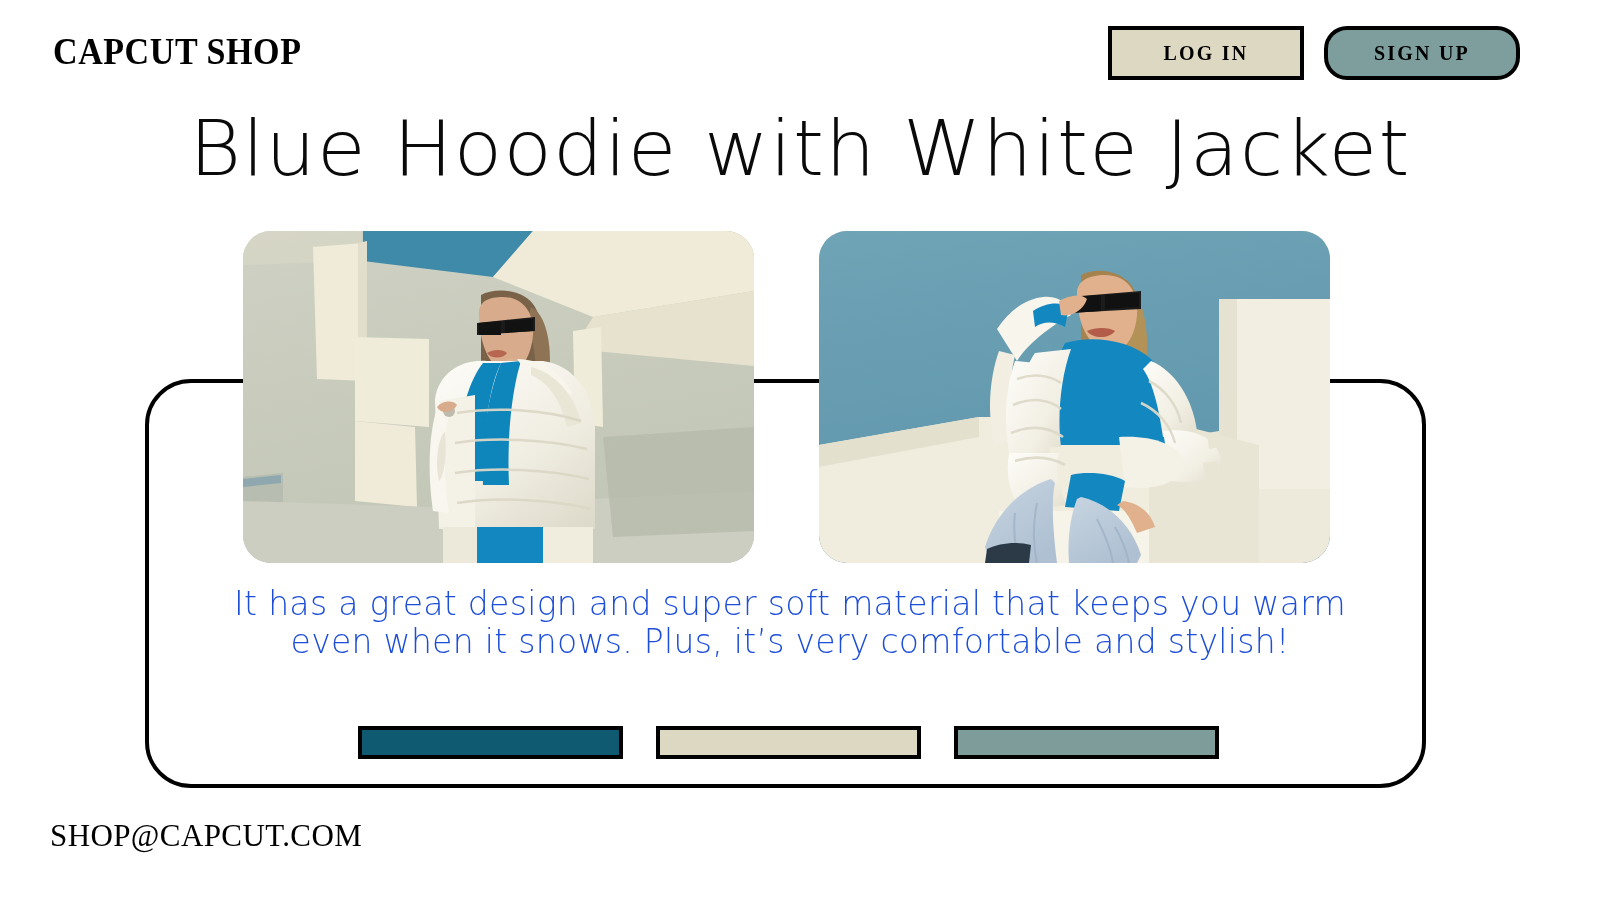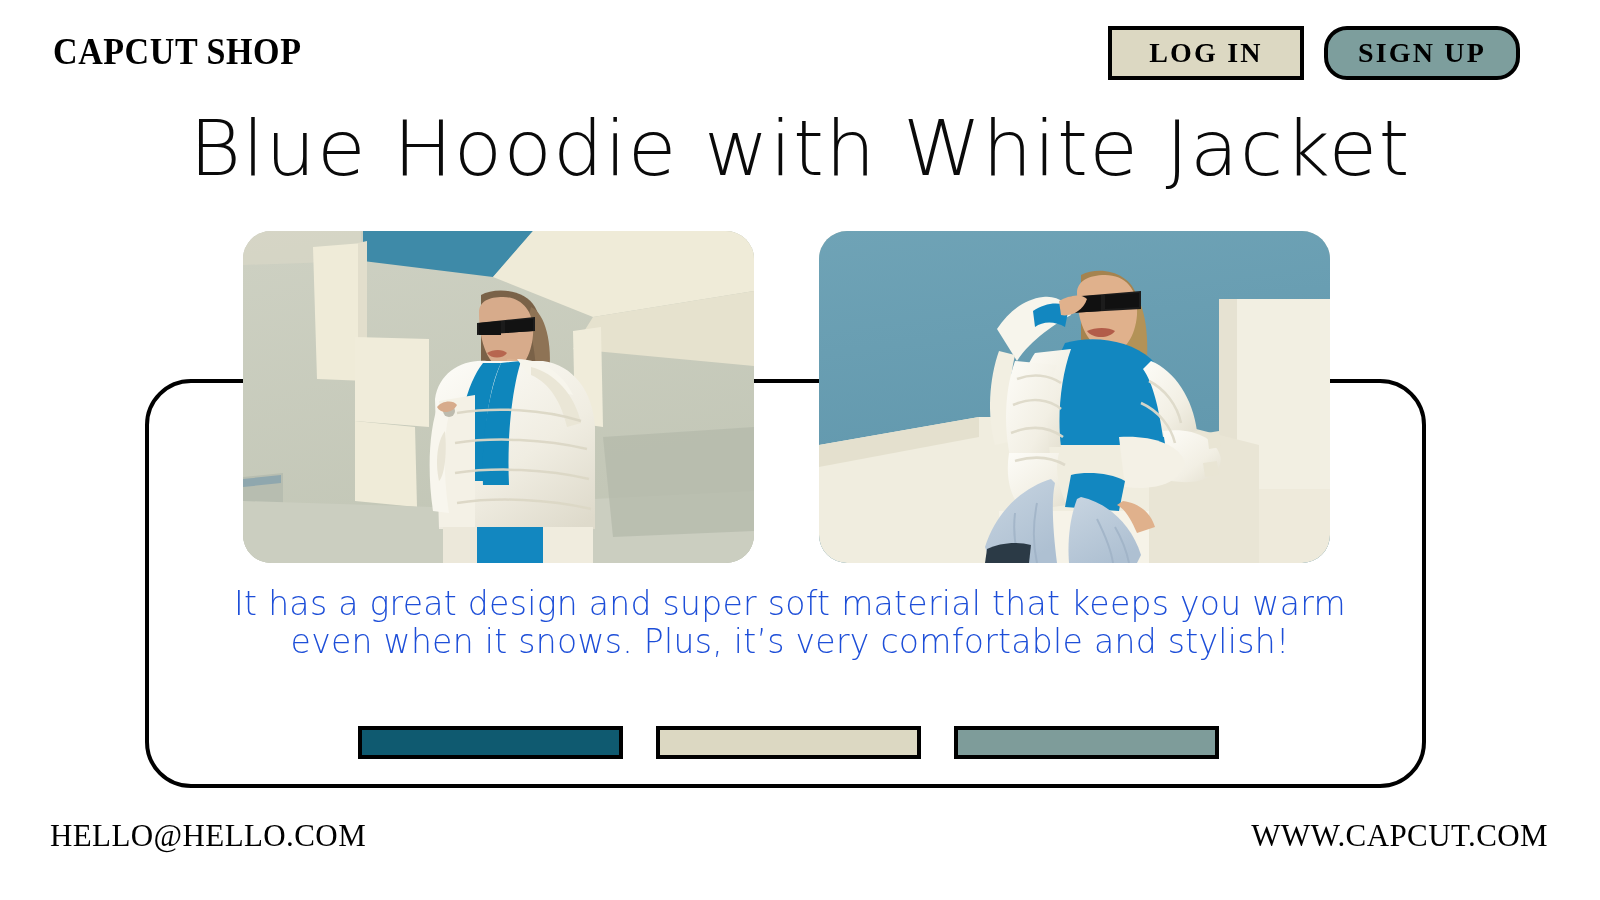--- a/index.html
+++ b/index.html
@@ -46,21 +46,21 @@
     top: 26px;
     display: flex;
     gap: 20px;
     align-items: center;
   }
 
   .nav-btn {
     border: 4px solid #000000;
     font-family: "Liberation Serif", serif;
     font-weight: 700;
-    font-size: 28px;
+    font-size: 20px;
     letter-spacing: 2.2px;
     color: #000000;
     display: flex;
     align-items: center;
     justify-content: center;
     cursor: pointer;
     user-select: none;
     line-height: 1;
   }
 
@@ -332,16 +332,15 @@
   </div>
 
   <div class="description">It has a great design and super soft material that keeps you warm even when it snows. Plus, it’s very comfortable and stylish!</div>
 
   <div class="swatches">
     <div class="swatch" style="background:#0F5A70"></div>
     <div class="swatch" style="background:#DCD8C2"></div>
     <div class="swatch" style="background:#7E9C9A"></div>
   </div>
 
-  <div class="footer-left">HELLO@HELLO.COM</div>
-  <div class="footer-right">WWW.CAPCUT.COM</div>
+  <div class="footer-left">SHOP@CAPCUT.COM</div>
 
 </div>
 
 </body></html>

